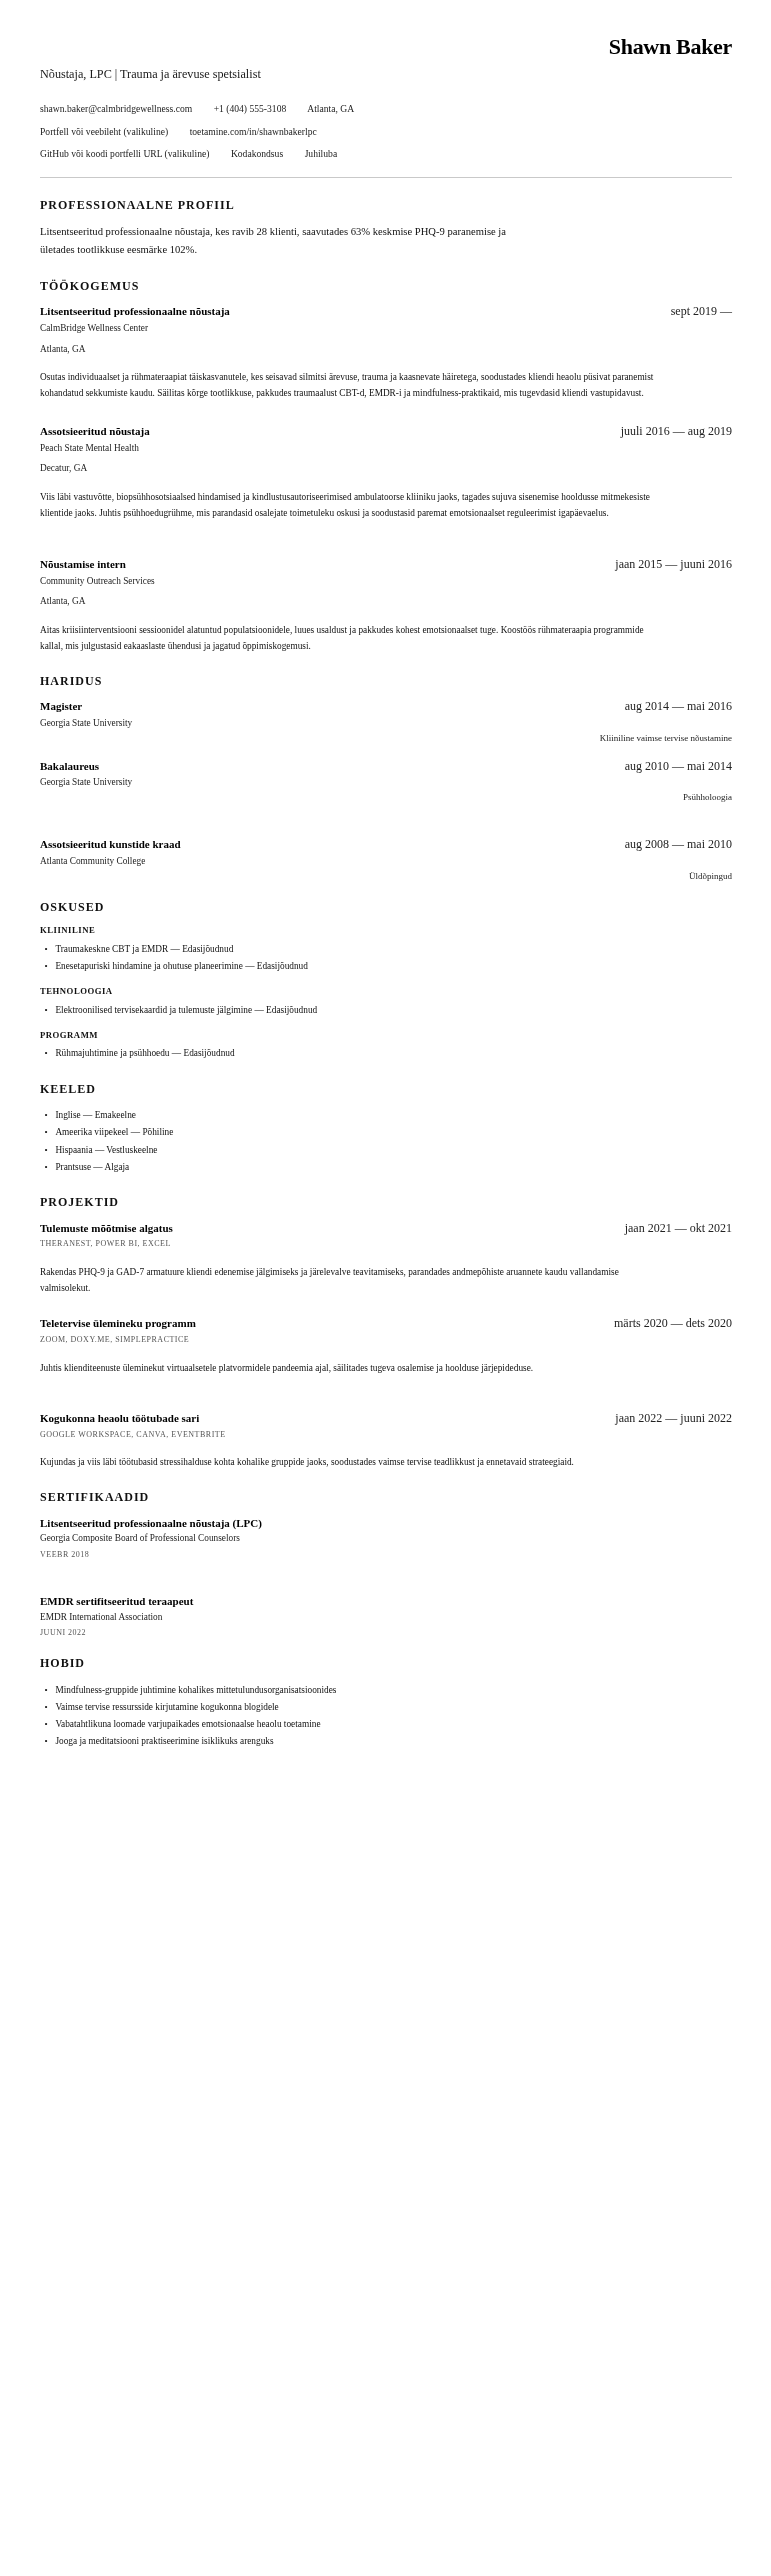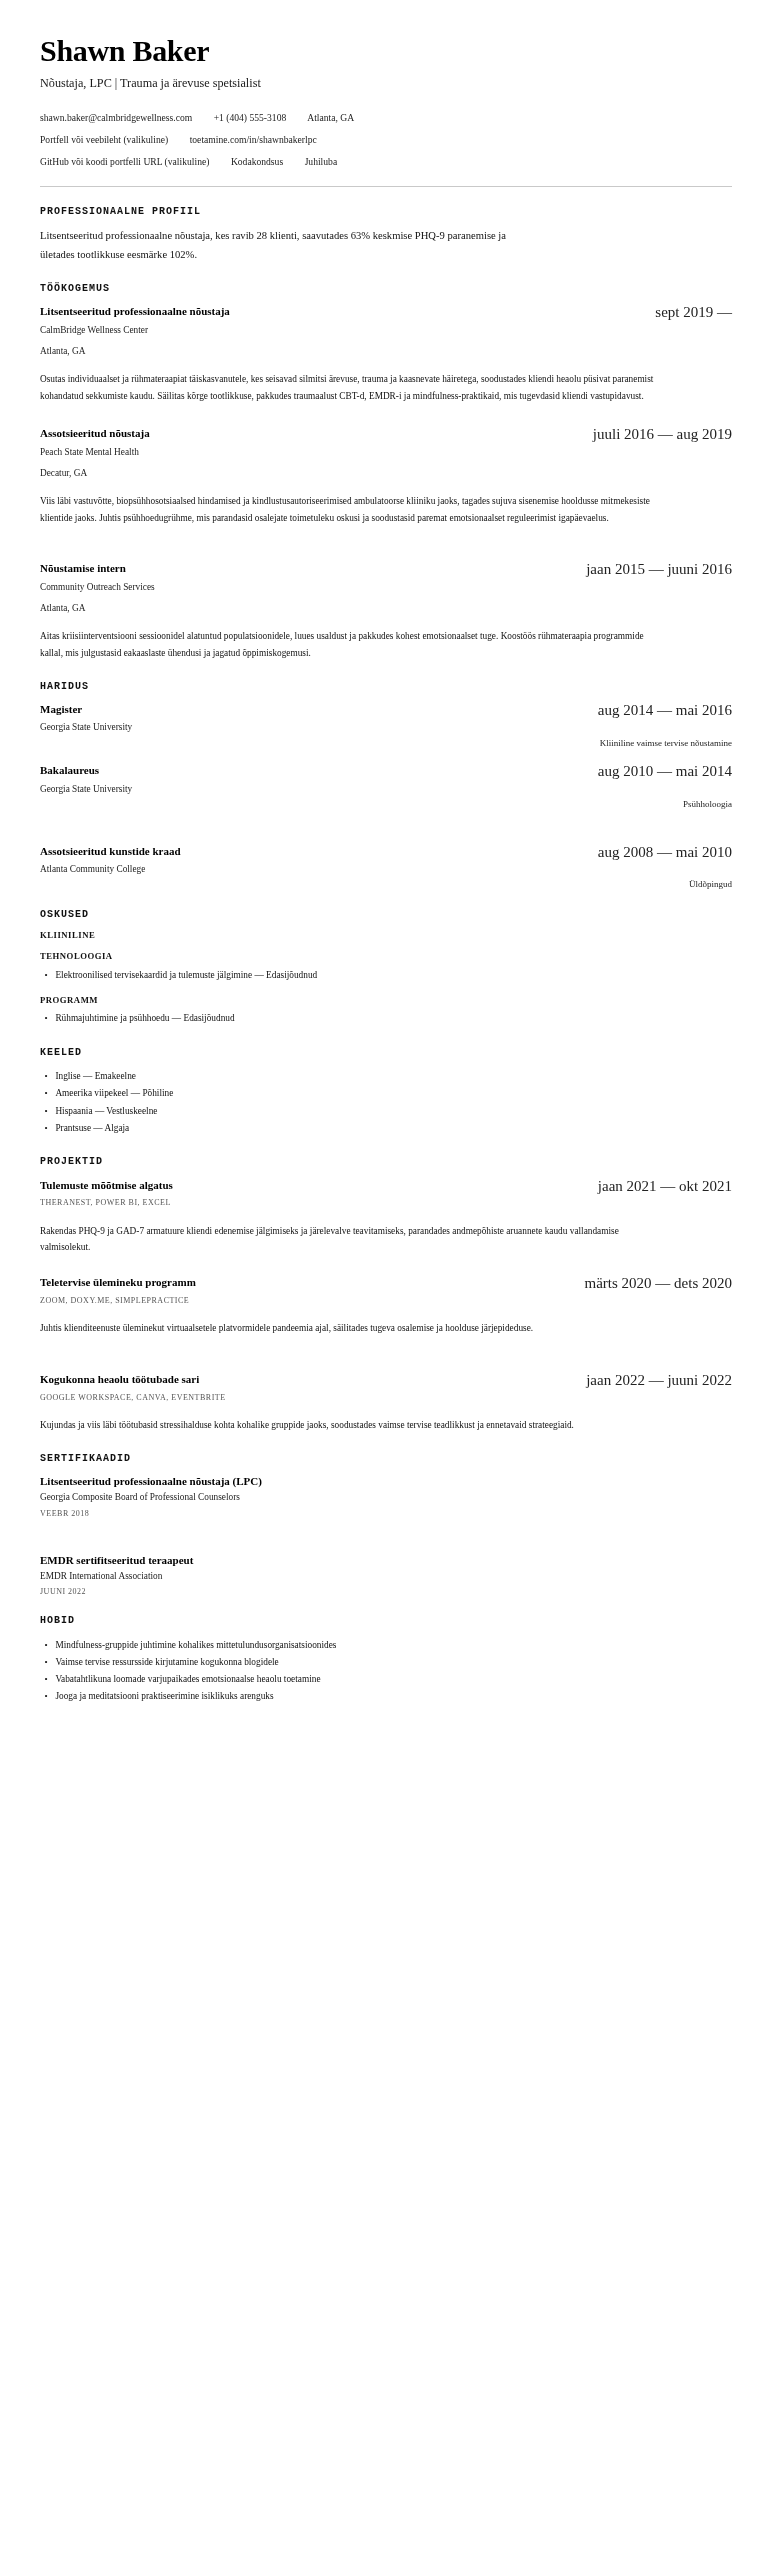--- a/index.html
+++ b/index.html
@@ -16,26 +16,27 @@
     -webkit-font-smoothing: antialiased;
   }
   .page {
     width: 772px;
     box-sizing: border-box;
     padding: 35px 40px 26px 40px;
   }
 
   
   .name {
-    font-size: 30px;
+    font-size: 22px;
     font-weight: bold;
     letter-spacing: -0.3px;
     line-height: 1.05;
     margin: 0 0 9px 0;
     color: #000;
+    text-align: right;
   }
   .headline {
     font-size: 12.2px;
     font-weight: normal;
     color: #1a1a1a;
     margin: 0 0 19.3px 0;
     line-height: 1.3;
   }
   .contact-row {
     font-size: 9.6px;
@@ -52,27 +53,26 @@
     border: 0;
     border-top: 0.6px solid #c9c9c9;
     margin: 16.7px 0 0 0;
   }
 
   
   .section {
     margin-top: 19.3px;
   }
   .section-title {
-    font-size: 10px;
+    font-size: 12px;
     font-weight: bold;
     letter-spacing: 1px;
     text-transform: uppercase;
     color: #111;
     margin: 0 0 10.3px 0;
-    font-family: Liberation Mono, monospace;
   }
   .summary {
     font-size: 10.6px;
     line-height: 1.72;
     margin: 0;
     color: #111;
     max-width: 489px;
   }
 
   
@@ -87,21 +87,21 @@
     gap: 13px;
   }
   .entry-title {
     font-size: 11px;
     font-weight: bold;
     color: #000;
     margin: 0;
     line-height: 1.3;
   }
   .entry-date {
-    font-size: 15px;
+    font-size: 12px;
     color: #222;
     white-space: nowrap;
     flex: 0 0 auto;
   }
   .entry-org {
     font-size: 9.3px;
     color: #1c1c1c;
     margin: 2.6px 0 0 0;
     line-height: 1.45;
   }
@@ -275,20 +275,24 @@
       <p class="entry-org">Atlanta Community College</p>
       <p class="entry-sub">Üldõpingud</p>
     </div>
   </section>
 
   <section class="section">
     <h2 class="section-title">Oskused</h2>
 
     <div class="skill-group">
       <h3 class="skill-group-title">Kliiniline</h3>
+      <ul class="bullets">
+        <li>Traumakeskne CBT ja EMDR — Edasijõudnud</li>
+        <li>Enesetapuriski hindamine ja ohutuse planeerimine — Edasijõudnud</li>
+      </ul>
     </div>
 
     <div class="skill-group">
       <h3 class="skill-group-title">Tehnoloogia</h3>
       <ul class="bullets">
         <li>Elektroonilised tervisekaardid ja tulemuste jälgimine — Edasijõudnud</li>
       </ul>
     </div>
 
     <div class="skill-group">

